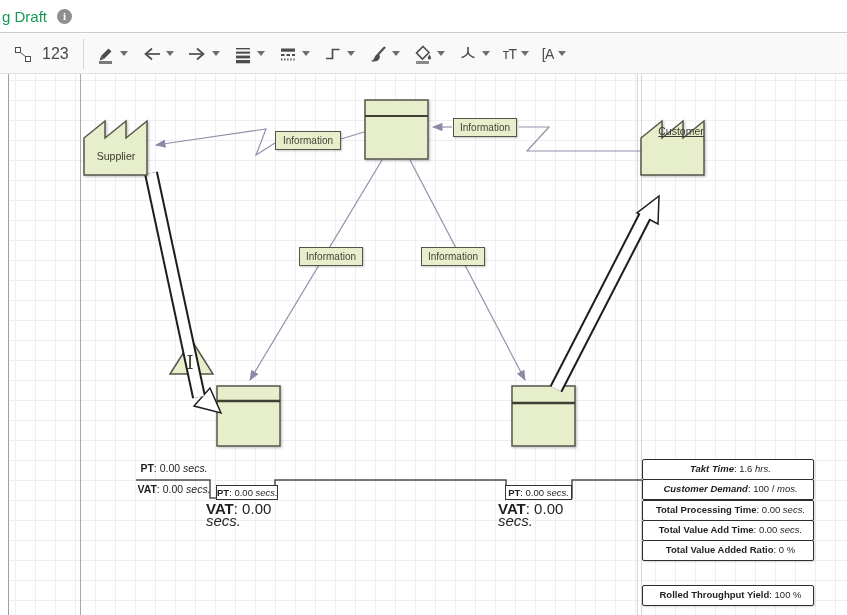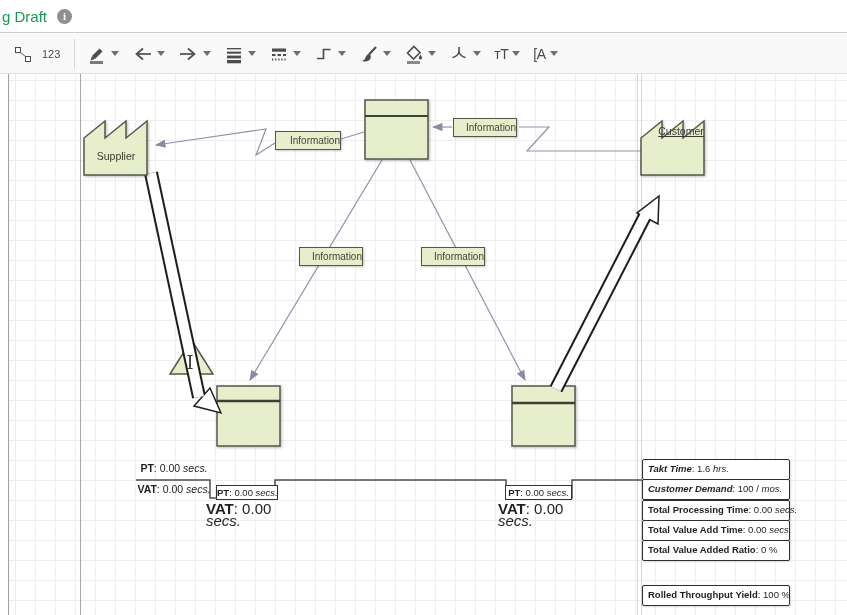--- a/index.html
+++ b/index.html
@@ -15,51 +15,51 @@
                 font-family:"Liberation Serif",serif; font-weight:bold; font-size:11px;
                 line-height:15px; text-align:center; margin-left:10px; cursor:pointer; }
 
   
   .toolbar { position:absolute; left:0; top:34px; width:847px; height:40px; background:#f9f9f9;
              border-bottom:1px solid #e2e2e2; display:flex; align-items:center; padding-left:13px; }
   .tb-item { display:flex; align-items:center; margin-right:13px; cursor:pointer; }
   .tb-sep { width:1px; height:30px; background:#d4d4d4; margin:0 12px 0 2px; }
   .caret { width:0; height:0; border-left:4px solid transparent; border-right:4px solid transparent;
            border-top:5px solid #6e6e6e; margin-left:4px; }
-  .tb-num { font-size:11px; color:#4a4a4a; margin-right:12px; }
+  .tb-num { font-size:16px; color:#4a4a4a; margin-right:12px; }
   .tb-text { font-size:14px; color:#4a4a4a; letter-spacing:-0.5px; }
   .tb-icon { display:block; }
 
   
   .canvas { position:absolute; left:0; top:74px; width:847px; height:541px; background-color:#fff;
             background-image:linear-gradient(to right,#eeeef1 1px,transparent 1px),
                              linear-gradient(to bottom,#eeeef1 1px,transparent 1px);
             background-size:20px 20px; background-position:15px 6px; }
   .gutter { position:absolute; left:0; top:0; width:8px; height:541px; background:#fff; }
   .vline  { position:absolute; top:0; height:541px; width:1px; }
   .svg-layer { position:absolute; left:0; top:0; }
 
   .shape-label { position:absolute; font-size:10.5px; color:#3b3b30; text-align:center;
                  pointer-events:none; }
   .info-label  { position:absolute; height:19px; background:#e7eecb; border:1px solid #55564a;
-                 font-size:10px; color:#45453a; text-align:right; line-height:17px;
+                 font-size:10px; color:#45453a; text-align:center; line-height:17px;
                  box-shadow:1px 1px 2px rgba(0,0,0,0.22); cursor:pointer; }
 
   .tl-label { position:absolute; font-size:10.5px; color:#1f1f1f; text-align:center;
               white-space:nowrap; }
   .tl-boxed { position:absolute; height:15px; background:#fff; border:1px solid #333;
               font-size:9.5px; color:#1f1f1f; text-align:center; line-height:13px;
               white-space:nowrap; }
   .tl-vat2  { position:absolute; font-size:15px; color:#1f1f1f; 
               line-height:12px; }
 
-  .sum-row { position:absolute; left:642px; width:148px; height:21px; background:#fff;
+  .sum-row { position:absolute; left:642px; width:172px; height:21px; background:#fff;
              border:1.5px solid #2e2e2e; border-radius:2px; font-size:9.5px; color:#1f1f1f;
              line-height:18px; padding-left:5px; white-space:nowrap;
-             box-shadow:1px 1px 2px rgba(0,0,0,0.15); cursor:pointer; }
+             box-shadow:1px 1px 2px rgba(0,0,0,0.15); cursor:pointer;text-align:center; }
   .bl { font-weight:bold; }
   .bli { font-weight:bold; font-style:italic; }
   .un { font-style:italic; }
 </style>
 </head>
 <body>
 
 <div id="app">
 
   <div class="header">

